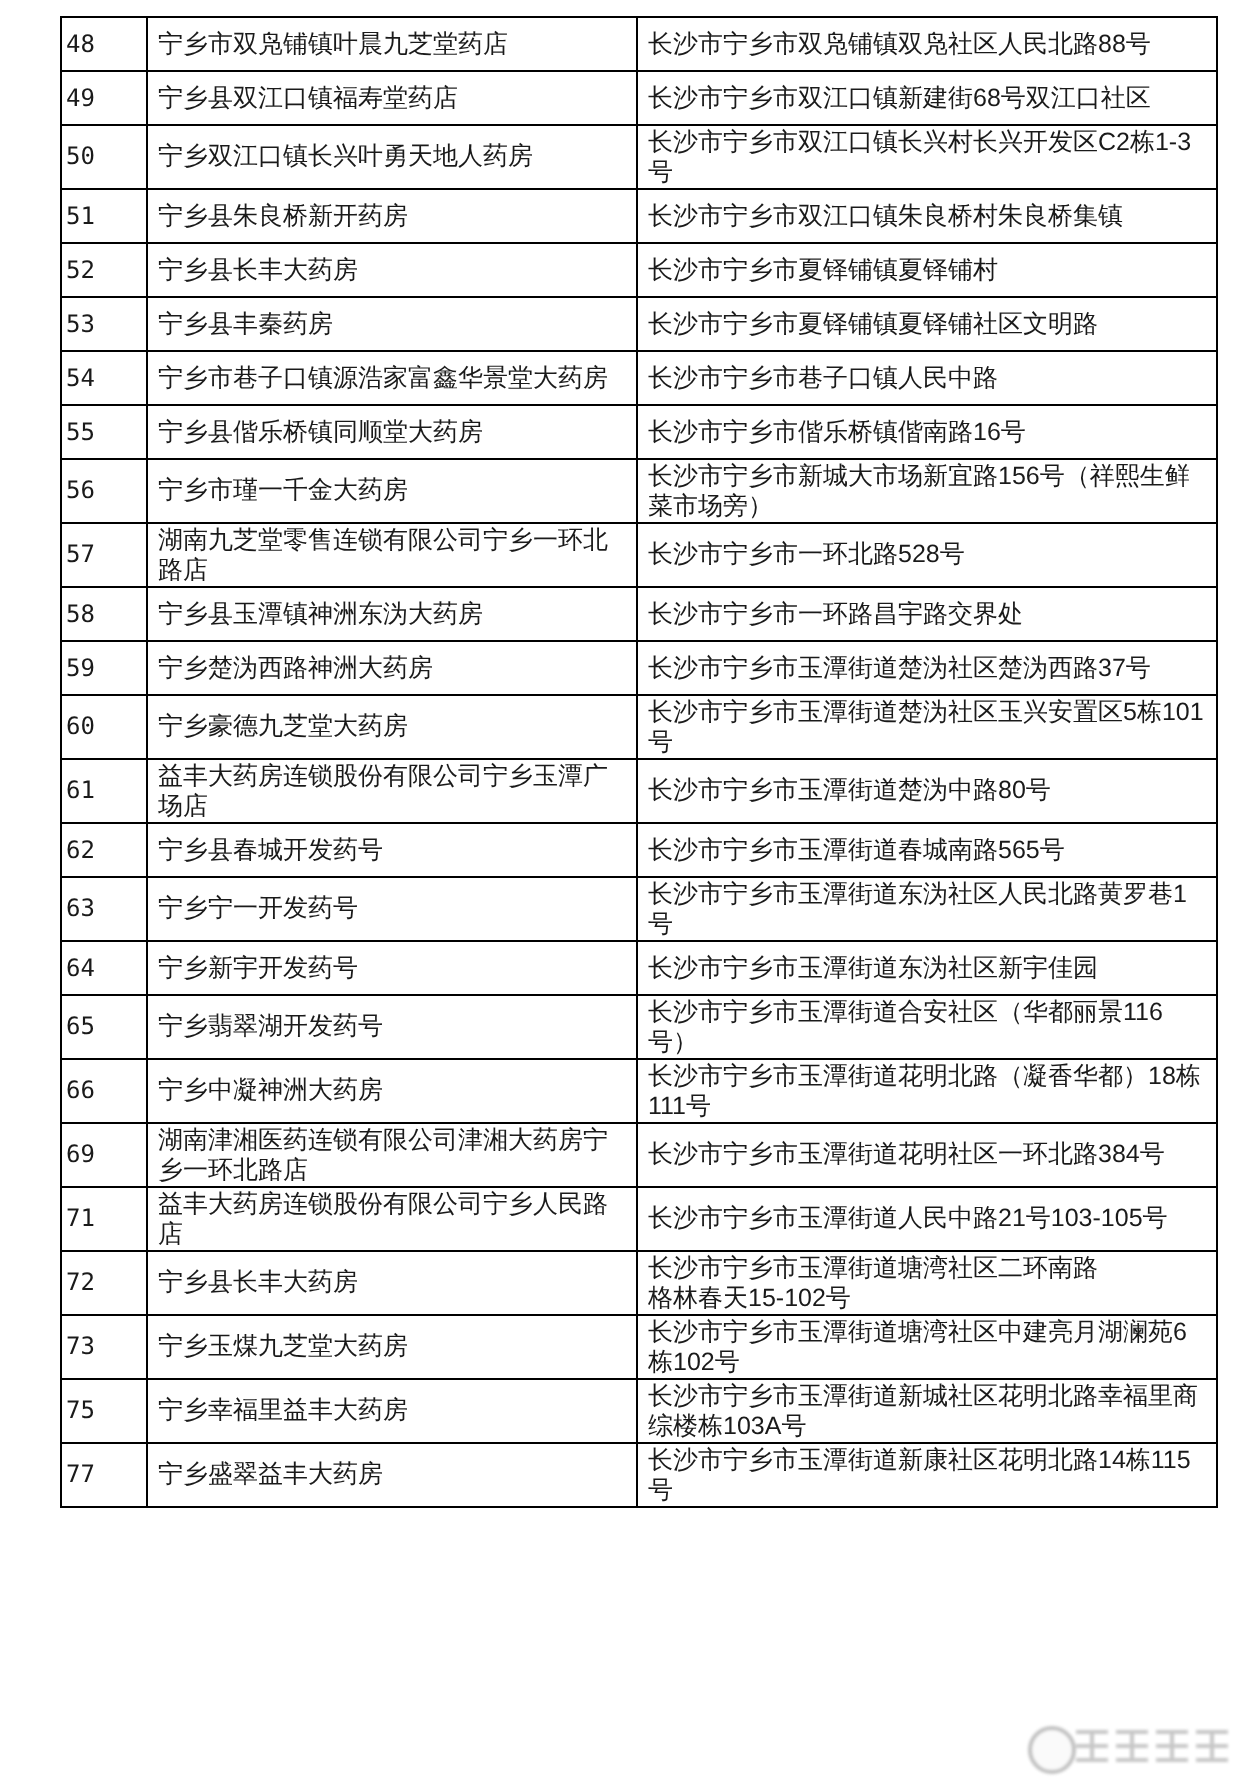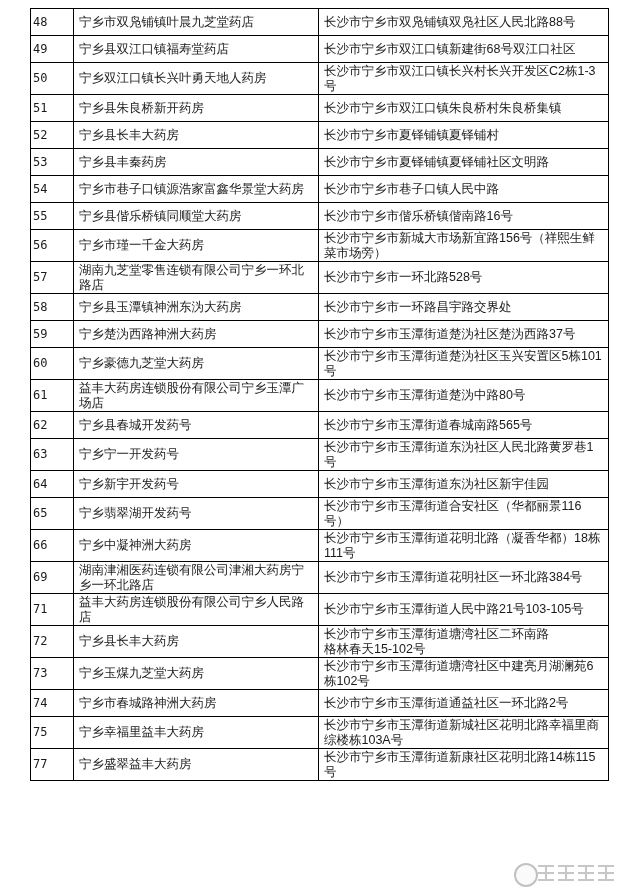--- a/index.html
+++ b/index.html
@@ -232,25 +232,20 @@
     <td class="cell-addr">长沙市宁乡市玉潭街道塘湾社区二环南路
 格林春天15-102号</td>
   </tr>
 
   <tr>
     <td class="cell-no">73</td>
     <td class="cell-name">宁乡玉煤九芝堂大药房</td>
     <td class="cell-addr">长沙市宁乡市玉潭街道塘湾社区中建亮月湖澜苑6栋102号</td>
   </tr>
 
-  <tr>
-    <td class="cell-no">74</td>
-    <td class="cell-name">宁乡市春城路神洲大药房</td>
-    <td class="cell-addr">长沙市宁乡市玉潭街道通益社区一环北路2号</td>
-  </tr>
 
   <tr>
     <td class="cell-no">75</td>
     <td class="cell-name">宁乡幸福里益丰大药房</td>
     <td class="cell-addr">长沙市宁乡市玉潭街道新城社区花明北路幸福里商综楼栋103A号</td>
   </tr>
 
 
   <tr>
     <td class="cell-no">77</td>

